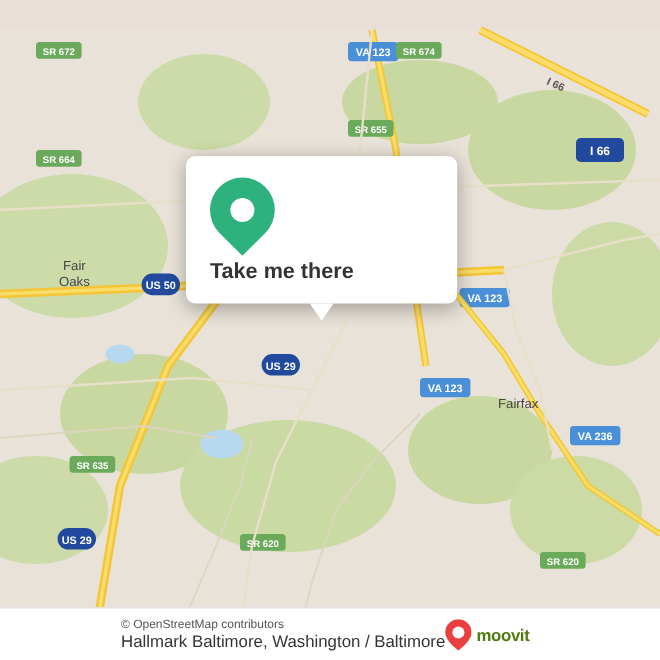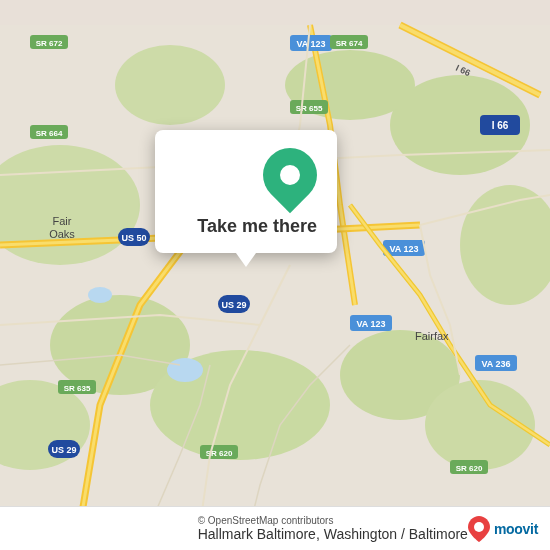--- a/index.html
+++ b/index.html
@@ -24,27 +24,27 @@
       position: absolute;
       top: 0; left: 0;
       width: 100%; height: 100%;
     }
 
     
     #popup {
       position: absolute;
       top: 130px;
       left: 155px;
-      width: 182px;
+      width: 226px;
       background: white;
       border-radius: 8px;
       box-shadow: 0 4px 16px rgba(0,0,0,0.3);
       display: flex;
       flex-direction: column;
-      align-items: flex-end;
+      align-items: flex-start;
       padding: 18px 20px 16px 20px;
       z-index: 10;
     }
 
     #popup::after {
       content: '';
       position: absolute;
       bottom: -14px;
       left: 50%;
       transform: translateX(-50%);
@@ -97,21 +97,21 @@
     
     #bottom-bar {
       position: absolute;
       bottom: 0;
       left: 0;
       width: 100%;
       background: white;
       padding: 8px 12px 8px 4px;
       display: flex;
       align-items: center;
-      justify-content: flex-end;
+      justify-content: center;
       z-index: 10;
       border-top: 1px solid #ddd;
     }
 
     #bottom-left {
       display: flex;
       flex-direction: column;
     }
 
     #osm-credit {
@@ -127,21 +127,21 @@
 
     #moovit-logo {
       display: flex;
       align-items: center;
       gap: 4px;
     }
 
     .moovit-text {
       font-size: 14px;
       font-weight: 600;
-      color: #0369a1;
+      color: #4d7c0f;
       letter-spacing: -0.3px;
     }
   </style>
 </head>
 <body>
 
 <div id="map-container">
   <svg id="map-svg" viewBox="0 0 550 500" xmlns="http://www.w3.org/2000/svg">
 
     <rect width="550" height="500" fill="#e8e2d8"></rect>

